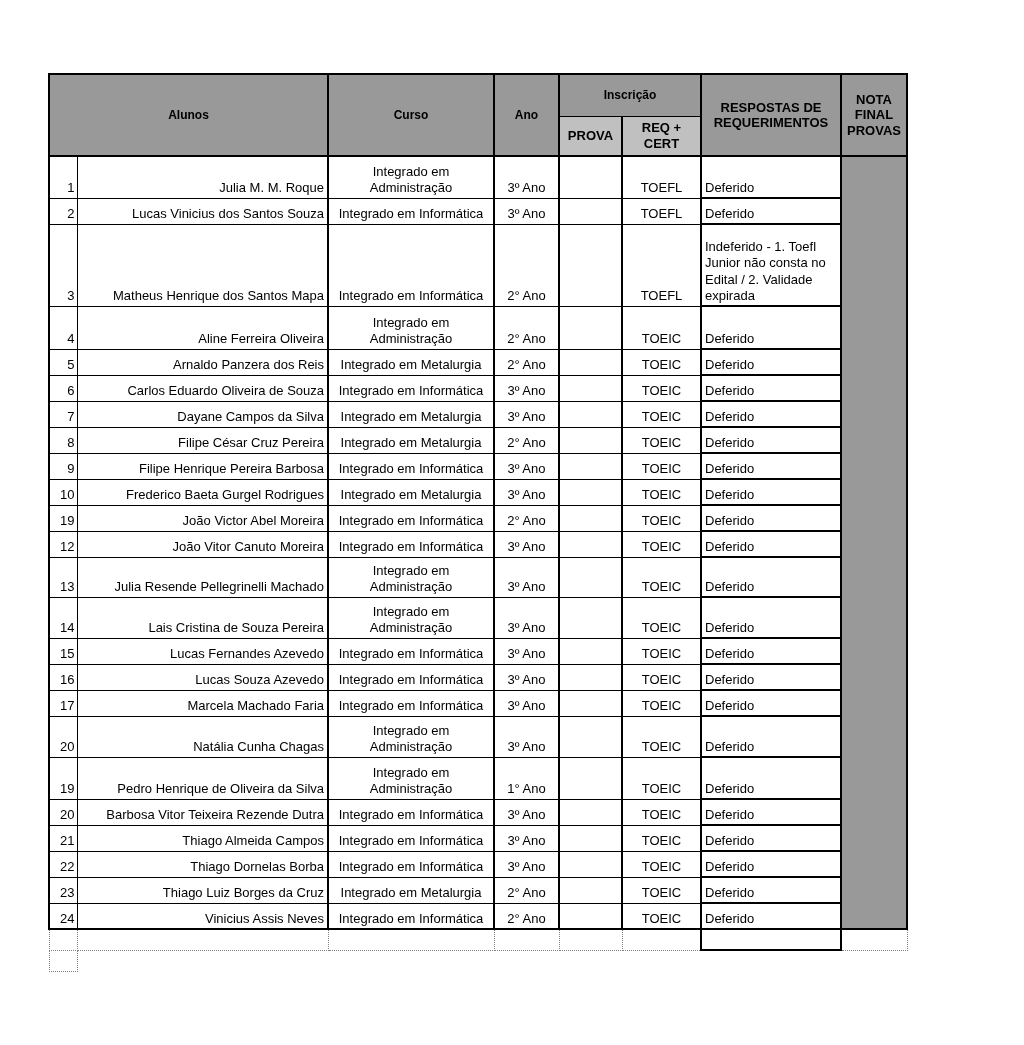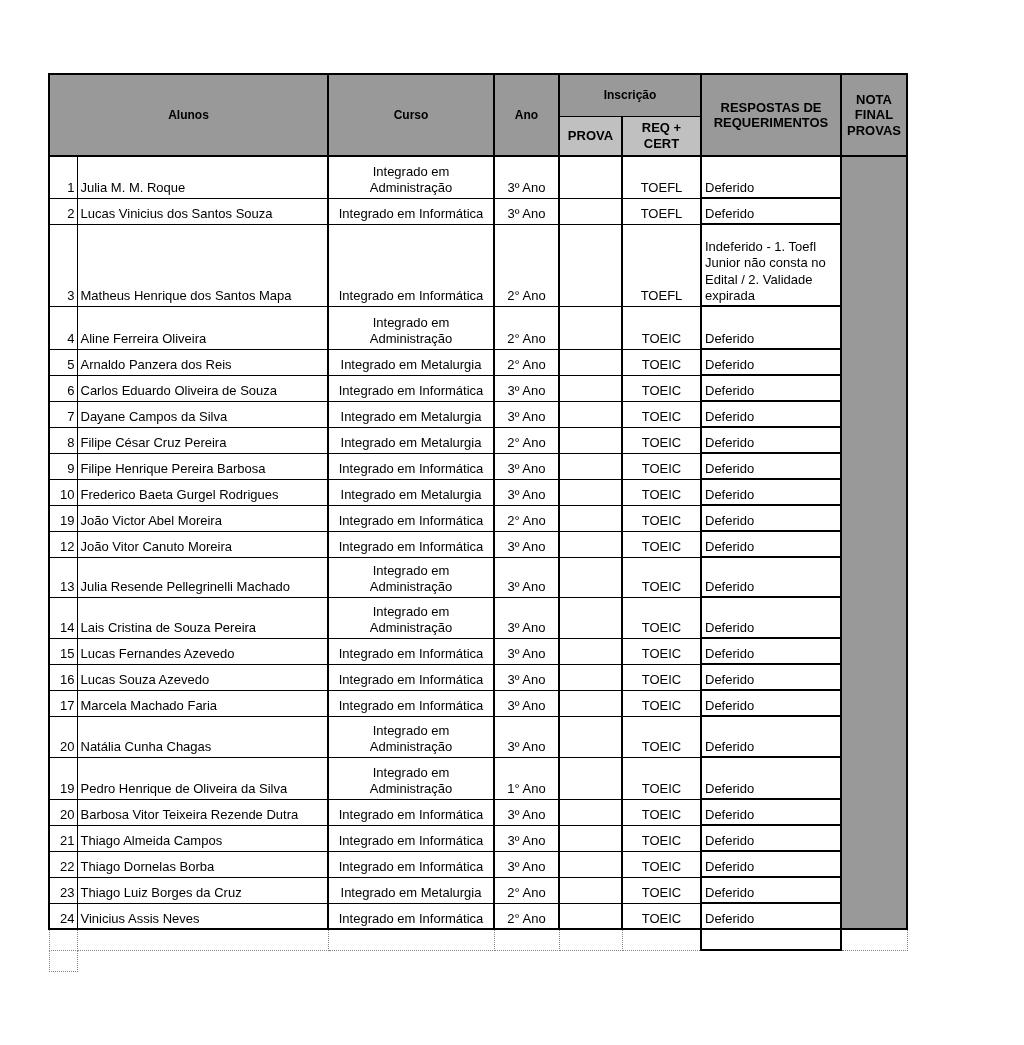--- a/index.html
+++ b/index.html
@@ -32,21 +32,21 @@
   #data-body tr { height:26px; }
   #data-body tr:nth-child(1)  { height:42px; }
   #data-body tr:nth-child(3)  { height:82px; }
   #data-body tr:nth-child(4)  { height:43px; }
   #data-body tr:nth-child(13) { height:40px; }
   #data-body tr:nth-child(14) { height:41px; }
   #data-body tr:nth-child(18) { height:41px; }
   #data-body tr:nth-child(19) { height:42px; }
   #data-body tr:last-child td { border-bottom-width:2px;margin-top:20px; }
   #data-body td.c-num  { border-right-width:1px; text-align:right; padding:1px 2px; }
-  #data-body td.c-name { border-left-width:1px; text-align:left; }
+  #data-body td.c-name { border-left-width:1px; text-align:right; }
   #data-body td.c-curso,
   #data-body td.c-ano,
   #data-body td.c-prova,
   #data-body td.c-req  { text-align:center; }
   #data-body td.c-resp { border-width:2px; }
   #data-body td.nota-block { background:#999999; border:2px solid #000; }
   
   .ghost-row { height:21px; }
   .ghost-row td { border-right:1px dotted #808080; border-bottom:1px dotted #808080; background:#fff; }
   .ghost-row td:first-child { border-left:1px dotted #808080; }

